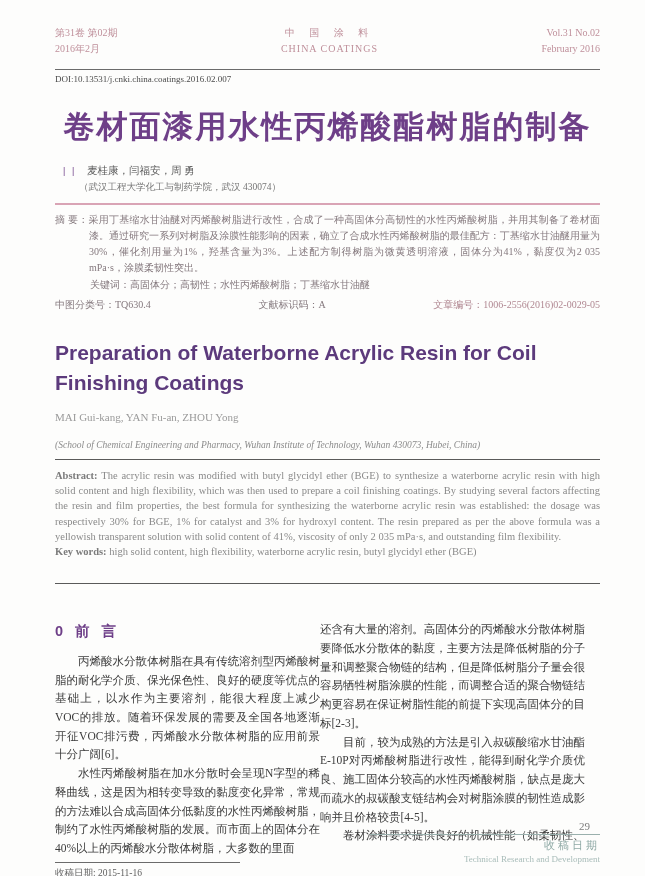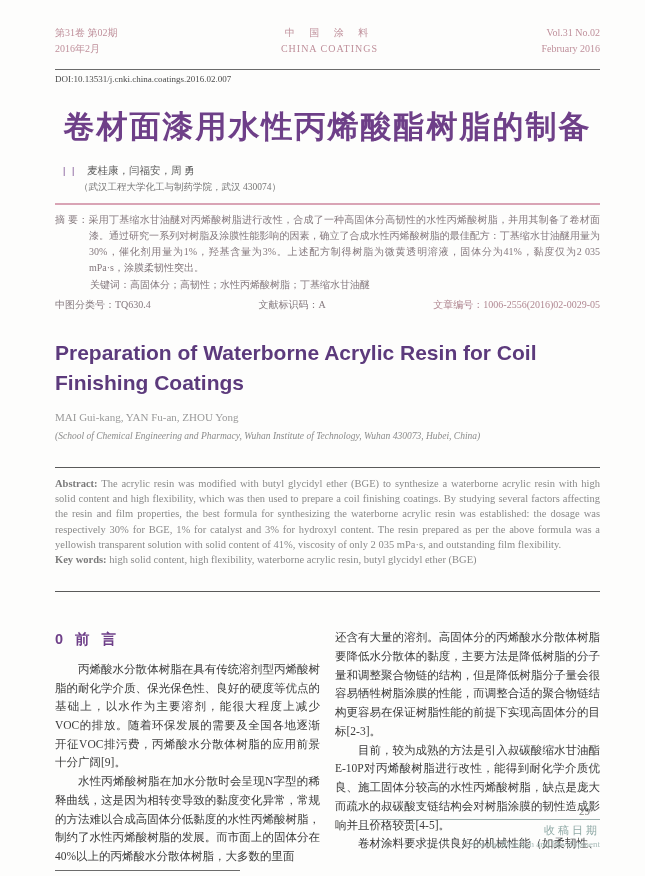--- a/index.html
+++ b/index.html
@@ -29,37 +29,37 @@
   
   .abs-cn{margin-top:7px;font-size:10px;color:#84787d;line-height:1.6;text-align:justify;}
   .hang{padding-left:34px;text-indent:-34px;}
   .kw-cn{margin-top:2px;font-size:10px;color:#84787d;margin-left:35px;}
   .class-row{display:flex;justify-content:space-between;margin-top:6px;font-size:10px;color:#84787d;}
   .class-row .artid{color:#b08791;}
   
   .title-en{margin-top:26px;font-family:"Liberation Sans","DejaVu Sans",sans-serif;
     font-weight:bold;font-size:21px;color:#5c3a7c;line-height:1.45;}
   .authors-en{margin-top:12px;font-size:11px;color:#9a9a9a;font-family:Liberation Serif, serif;}
-  .affil-en{margin-top:8px;font-size:9.5px;color:#8b8b8b;font-style:italic;
-    border-bottom:1.5px solid #5a5a5a;padding-bottom:26px;}
+  .affil-en{margin-top:17px;font-size:9.5px;color:#8b8b8b;font-style:italic;
+    border-bottom:1.5px solid #5a5a5a;padding-bottom:9px;}
   .abs-en{margin-top:8px;font-size:10.5px;color:#8a8a8a;line-height:1.45;text-align:justify;
     border-bottom:1.5px solid #5a5a5a;padding-bottom:24px;}
   .abs-en b{color:#7b7b7b;}
   
-  .columns{display:flex;gap:15px;margin-top:36px;height:238px;overflow:hidden;}
+  .columns{display:flex;margin-top:36px;height:238px;overflow:hidden;}
   .colm{width:265px;font-size:11.5px;line-height:1.63;text-align:justify;color:#3b3b3b;}
   .sec-head{font-family:"Liberation Sans","DejaVu Sans",sans-serif;font-weight:bold;
     font-size:14.5px;color:#6e3f88;letter-spacing:4px;margin:0 0 8px 0;}
   .colm p{margin:0;text-indent:2em;}
   .colm p.noindent{text-indent:0;}
   
   .footnote{margin-top:4px;font-size:9.5px;color:#5e5e5e;line-height:1.6;}
   .footnote .fline{width:185px;border-top:1px solid #6b6b6b;margin-bottom:3px;}
   
-  .pfooter{position:absolute;right:45px;bottom:27px;text-align:right;width:230px;}
+  .pfooter{position:absolute;right:45px;bottom:12px;text-align:right;width:230px;}
   .pfooter .pno{font-size:11px;color:#7d7d7d;padding-right:10px;margin-bottom:2px;}
   .pfooter .fl{border-top:1px solid #9ab0ad;margin:2px 0 3px 0;}
   .pfooter .cn{font-size:11px;color:#8fa9a5;letter-spacing:3px;}
   .pfooter .en{font-size:9px;color:#a8bcb9;margin-top:1px;}
 </style>
 </head>
 <body>
 
 <div class="page">
 
@@ -105,21 +105,21 @@
   <div class="affil-en">(School of Chemical Engineering and Pharmacy, Wuhan Institute of Technology, Wuhan 430073, Hubei, China)</div>
 
   <div class="abs-en">
     <b>Abstract:</b><span> The acrylic resin was modified with butyl glycidyl ether (BGE) to synthesize a waterborne acrylic resin with high solid content and high flexibility, which was then used to prepare a coil finishing coatings. By studying several factors affecting the resin and film properties, the best formula for synthesizing the waterborne acrylic resin was established: the dosage was respectively 30% for BGE, 1% for catalyst and 3% for hydroxyl content. The resin prepared as per the above formula was a yellowish transparent solution with solid content of 41%, viscosity of only 2 035 mPa·s, and outstanding film flexibility.</span><br>
     <b>Key words:</b><span> high solid content, high flexibility, waterborne acrylic resin, butyl glycidyl ether (BGE)</span>
   </div>
 
   <div class="columns">
     <div class="colm">
       <div class="sec-head">0  前  言</div>
-      <p>丙烯酸水分散体树脂在具有传统溶剂型丙烯酸树脂的耐化学介质、保光保色性、良好的硬度等优点的基础上，以水作为主要溶剂，能很大程度上减少VOC的排放。随着环保发展的需要及全国各地逐渐开征VOC排污费，丙烯酸水分散体树脂的应用前景十分广阔[9]。</p>
+      <p>丙烯酸水分散体树脂在具有传统溶剂型丙烯酸树脂的耐化学介质、保光保色性、良好的硬度等优点的基础上，以水作为主要溶剂，能很大程度上减少VOC的排放。随着环保发展的需要及全国各地逐渐开征VOC排污费，丙烯酸水分散体树脂的应用前景十分广阔[6]。</p>
       <p>水性丙烯酸树脂在加水分散时会呈现N字型的稀释曲线，这是因为相转变导致的黏度变化异常，常规的方法难以合成高固体分低黏度的水性丙烯酸树脂，制约了水性丙烯酸树脂的发展。而市面上的固体分在40%以上的丙烯酸水分散体树脂，大多数的里面</p>
     </div>
     <div class="colm">
       <p class="noindent">还含有大量的溶剂。高固体分的丙烯酸水分散体树脂要降低水分散体的黏度，主要方法是降低树脂的分子量和调整聚合物链的结构，但是降低树脂分子量会很容易牺牲树脂涂膜的性能，而调整合适的聚合物链结构更容易在保证树脂性能的前提下实现高固体分的目标[2-3]。</p>
       <p>目前，较为成熟的方法是引入叔碳酸缩水甘油酯E-10P对丙烯酸树脂进行改性，能得到耐化学介质优良、施工固体分较高的水性丙烯酸树脂，缺点是庞大而疏水的叔碳酸支链结构会对树脂涂膜的韧性造成影响并且价格较贵[4-5]。</p>
       <p>卷材涂料要求提供良好的机械性能（如柔韧性、</p>
     </div>
   </div>
 
   <div class="footnote">

